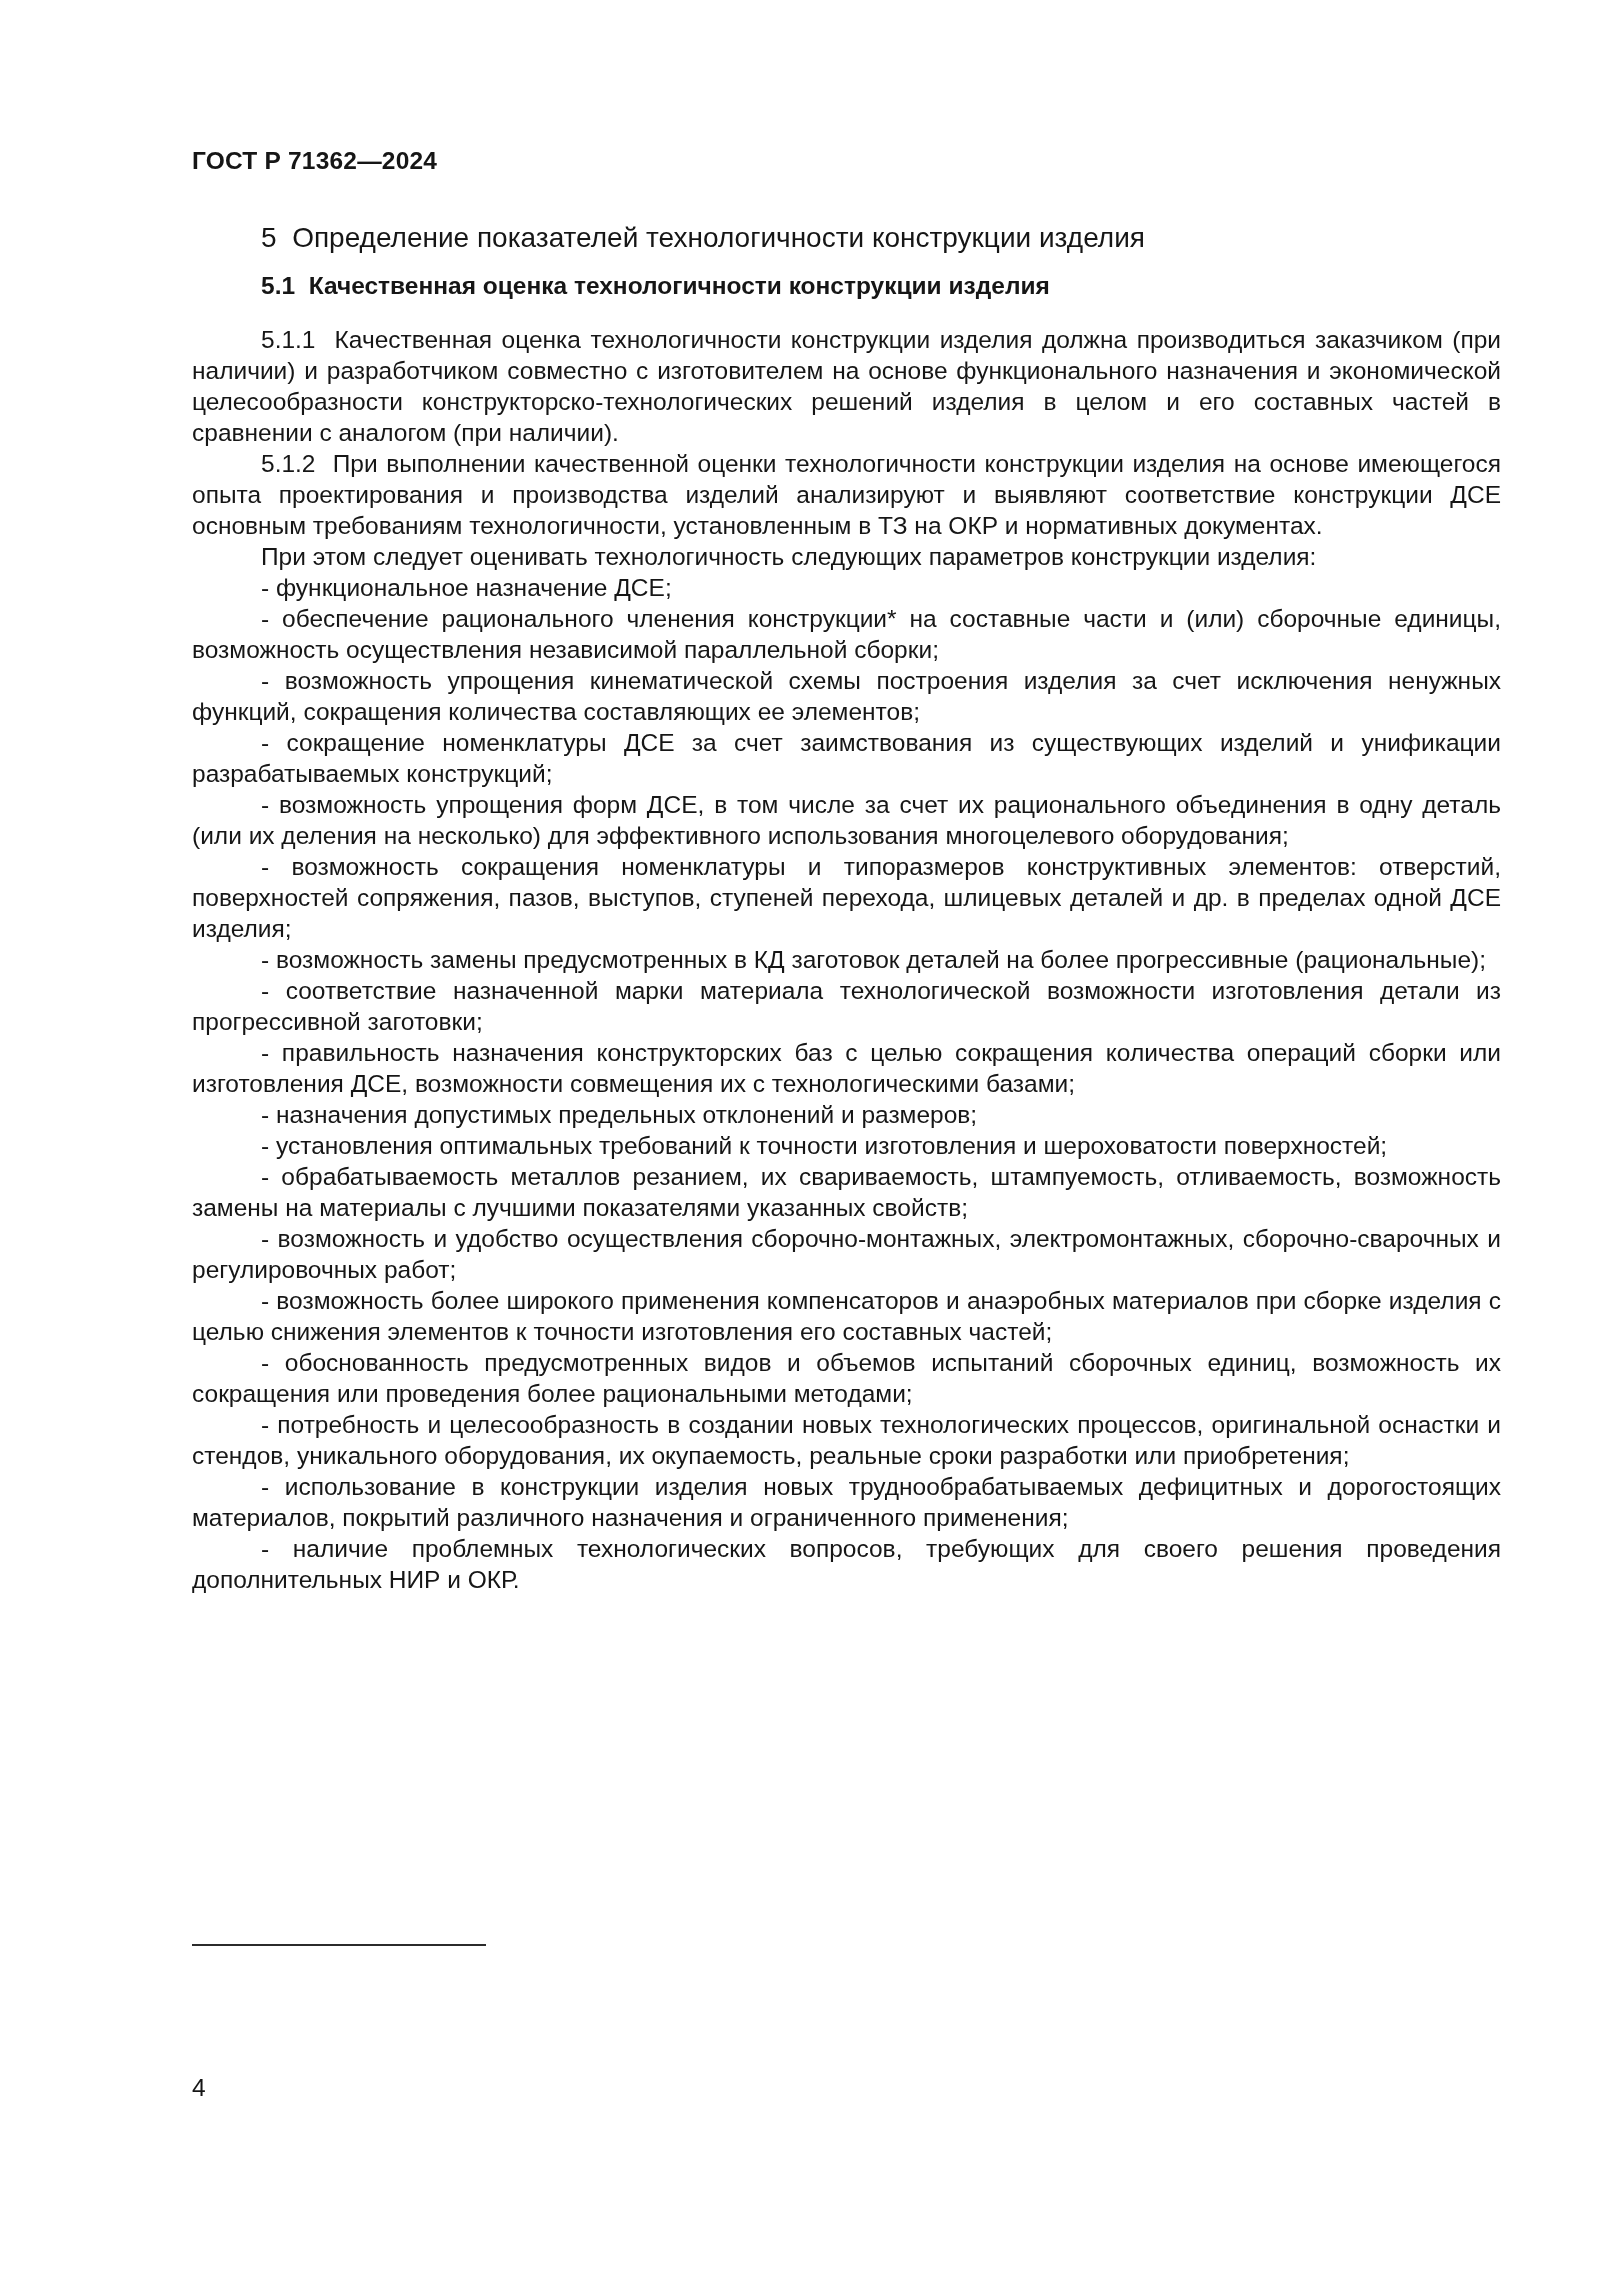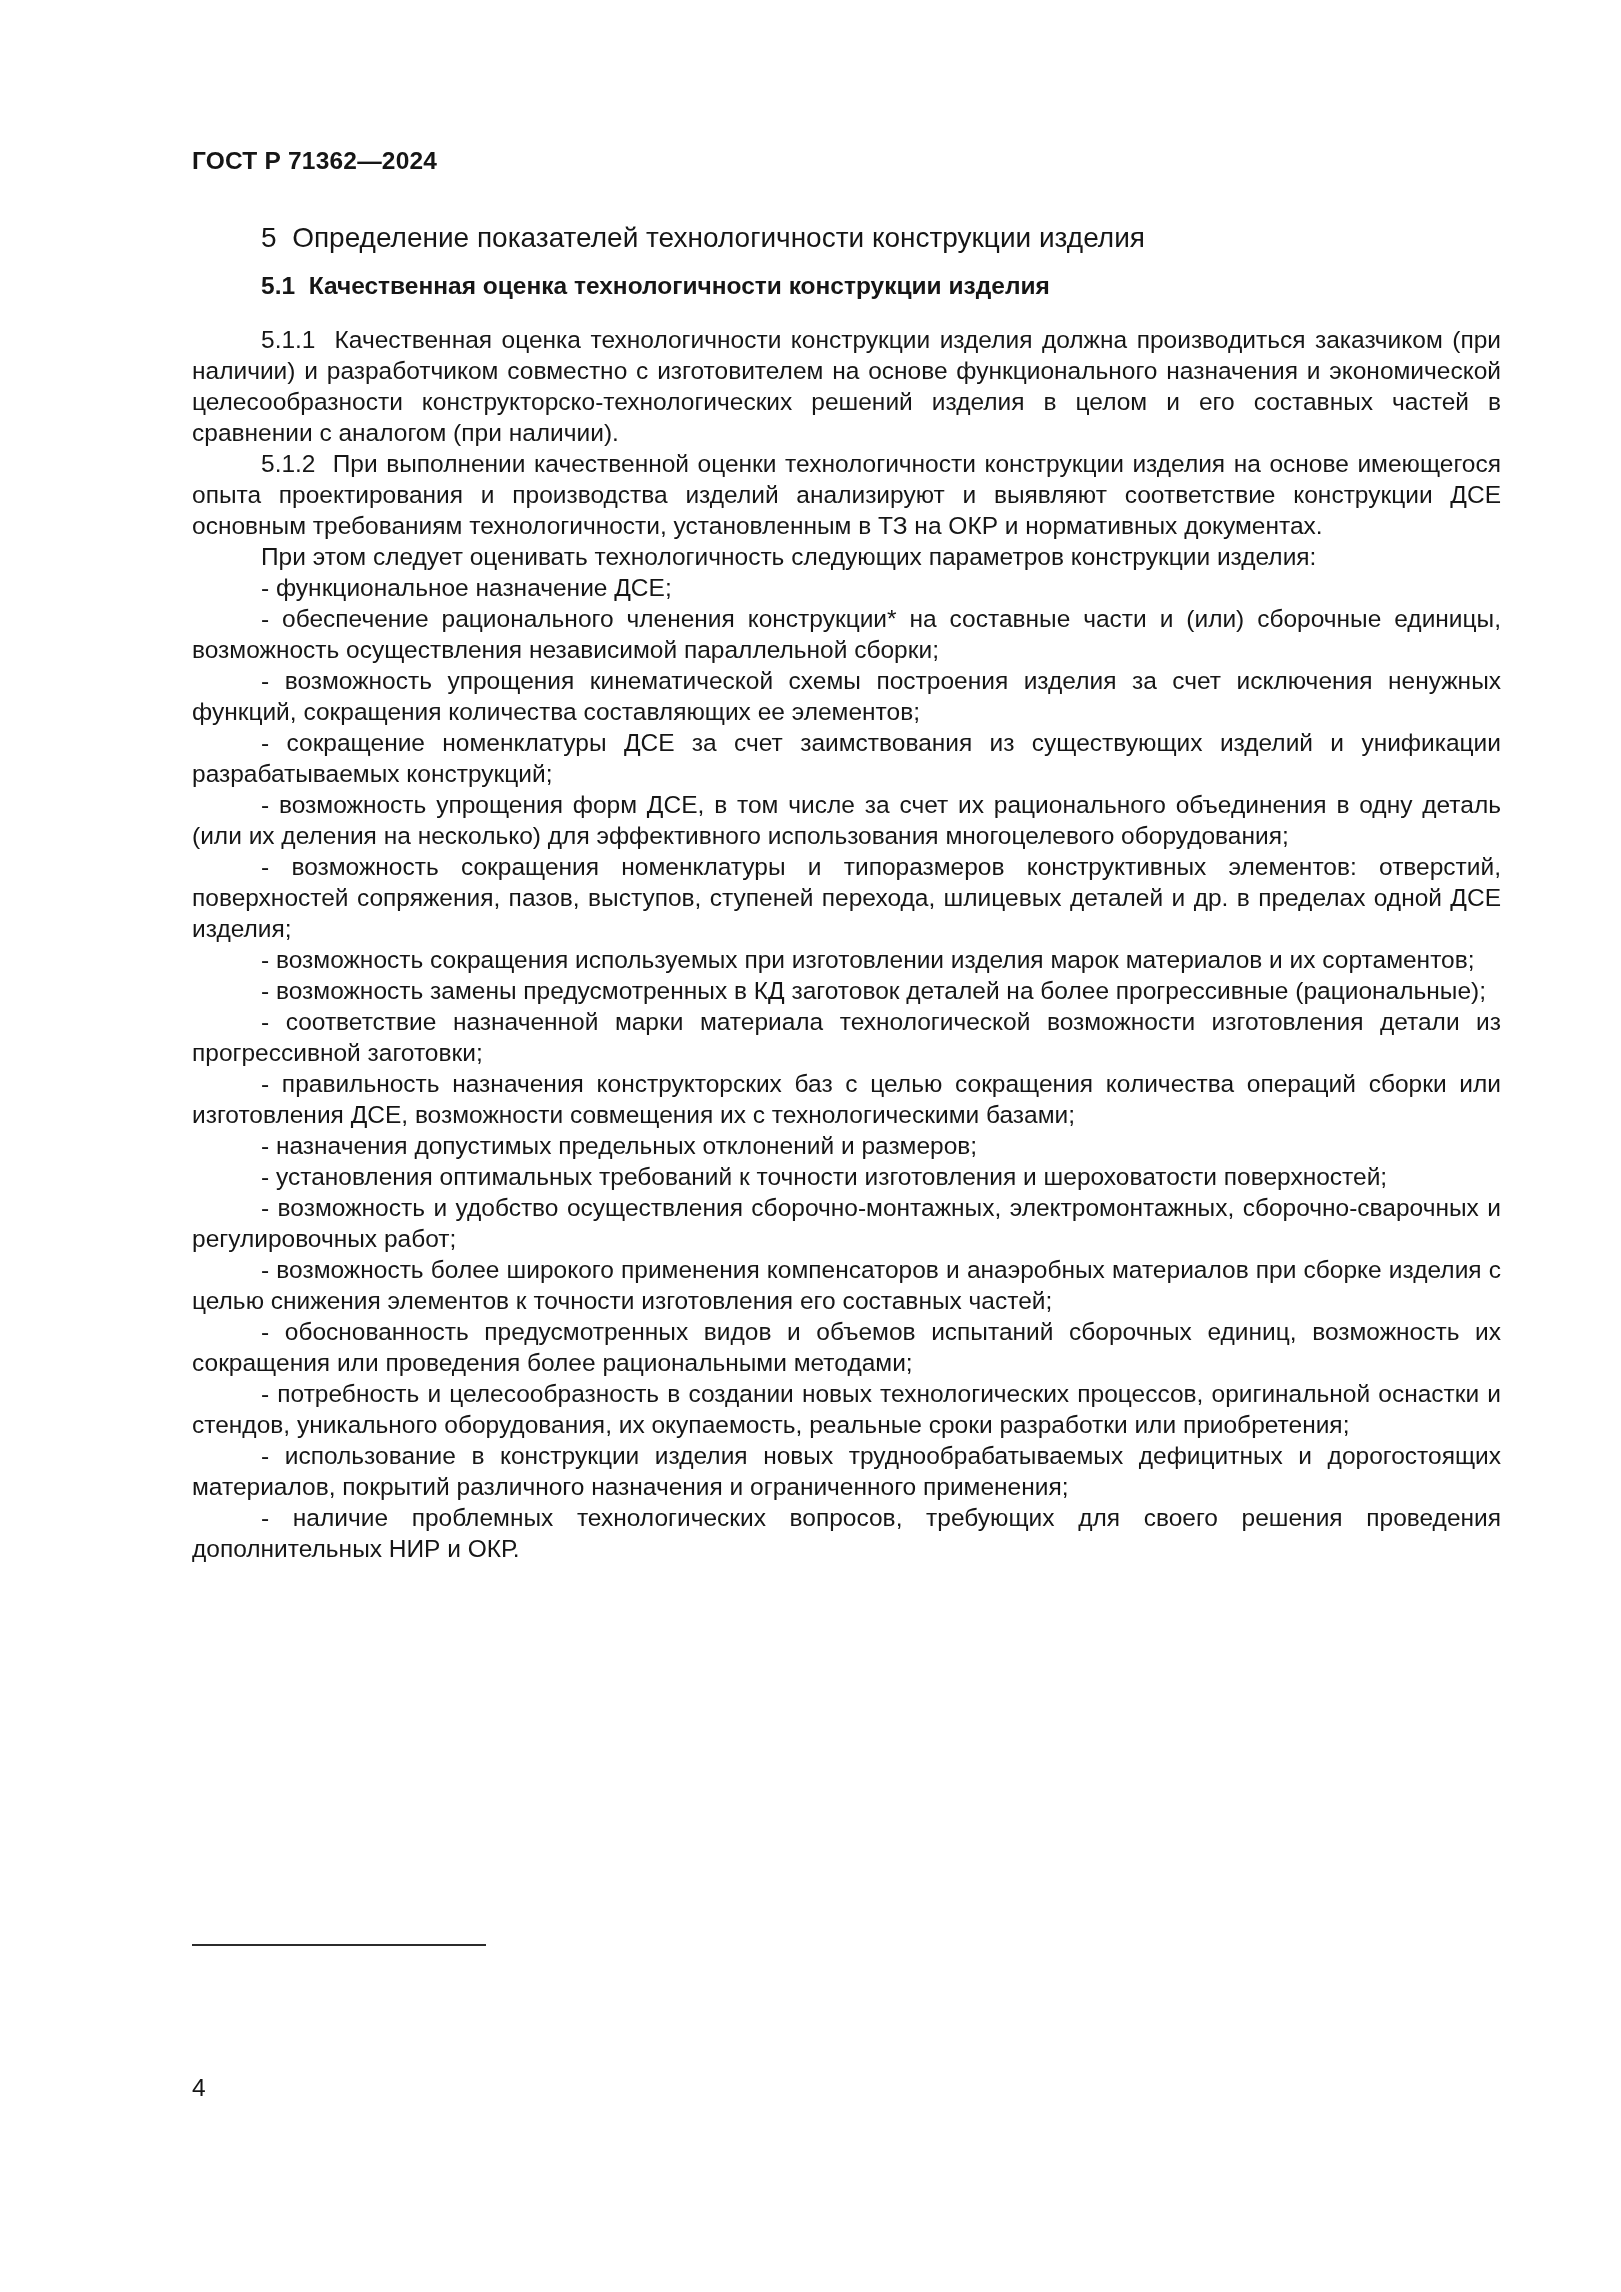--- a/index.html
+++ b/index.html
@@ -86,26 +86,26 @@
     <div class="body-block">
       <p class="body-p">5.1.1&nbsp; Качественная оценка технологичности конструкции изделия должна производиться заказчиком (при наличии) и разработчиком совместно с изготовителем на основе функционального назначения и экономической целесообразности конструкторско-технологических решений изделия в целом и его составных частей в сравнении с аналогом (при наличии).</p>
       <p class="body-p">5.1.2&nbsp; При выполнении качественной оценки технологичности конструкции изделия на основе имеющегося опыта проектирования и производства изделий анализируют и выявляют соответствие конструкции ДСЕ основным требованиям технологичности, установленным в ТЗ на ОКР и нормативных документах.</p>
       <p class="body-p">При этом следует оценивать технологичность следующих параметров конструкции изделия:</p>
       <p class="body-p">- функциональное назначение ДСЕ;</p>
       <p class="body-p">- обеспечение рационального членения конструкции* на составные части и (или) сборочные единицы, возможность осуществления независимой параллельной сборки;</p>
       <p class="body-p">- возможность упрощения кинематической схемы построения изделия за счет исключения ненужных функций, сокращения количества составляющих ее элементов;</p>
       <p class="body-p">- сокращение номенклатуры ДСЕ за счет заимствования из существующих изделий и унификации разрабатываемых конструкций;</p>
       <p class="body-p">- возможность упрощения форм ДСЕ, в том числе за счет их рационального объединения в одну деталь (или их деления на несколько) для эффективного использования многоцелевого оборудования;</p>
       <p class="body-p">- возможность сокращения номенклатуры и типоразмеров конструктивных элементов: отверстий, поверхностей сопряжения, пазов, выступов, ступеней перехода, шлицевых деталей и др. в пределах одной ДСЕ изделия;</p>
-      <p class="body-p">- возможность сокращения используемых при изготовлении изделия марок материалов и их сортаментов;</p>
       <p class="body-p">- возможность замены предусмотренных в КД заготовок деталей на более прогрессивные (рациональные);</p>
       <p class="body-p">- соответствие назначенной марки материала технологической возможности изготовления детали из прогрессивной заготовки;</p>
       <p class="body-p">- правильность назначения конструкторских баз с целью сокращения количества операций сборки или изготовления ДСЕ, возможности совмещения их с технологическими базами;</p>
       <p class="body-p">- назначения допустимых предельных отклонений и размеров;</p>
       <p class="body-p">- установления оптимальных требований к точности изготовления и шероховатости поверхностей;</p>
+      <p class="body-p">- обрабатываемость металлов резанием, их свариваемость, штампуемость, отливаемость, возможность замены на материалы с лучшими показателями указанных свойств;</p>
       <p class="body-p">- возможность и удобство осуществления сборочно-монтажных, электромонтажных, сборочно-сварочных и регулировочных работ;</p>
       <p class="body-p">- возможность более широкого применения компенсаторов и анаэробных материалов при сборке изделия с целью снижения элементов к точности изготовления его составных частей;</p>
       <p class="body-p">- обоснованность предусмотренных видов и объемов испытаний сборочных единиц, возможность их сокращения или проведения более рациональными методами;</p>
       <p class="body-p">- потребность и целесообразность в создании новых технологических процессов, оригинальной оснастки и стендов, уникального оборудования, их окупаемость, реальные сроки разработки или приобретения;</p>
       <p class="body-p">- использование в конструкции изделия новых труднообрабатываемых дефицитных и дорогостоящих материалов, покрытий различного назначения и ограниченного применения;</p>
       <p class="body-p">- наличие проблемных технологических вопросов, требующих для своего решения проведения дополнительных НИР и ОКР.</p>
     </div>
 
   </div>
 

